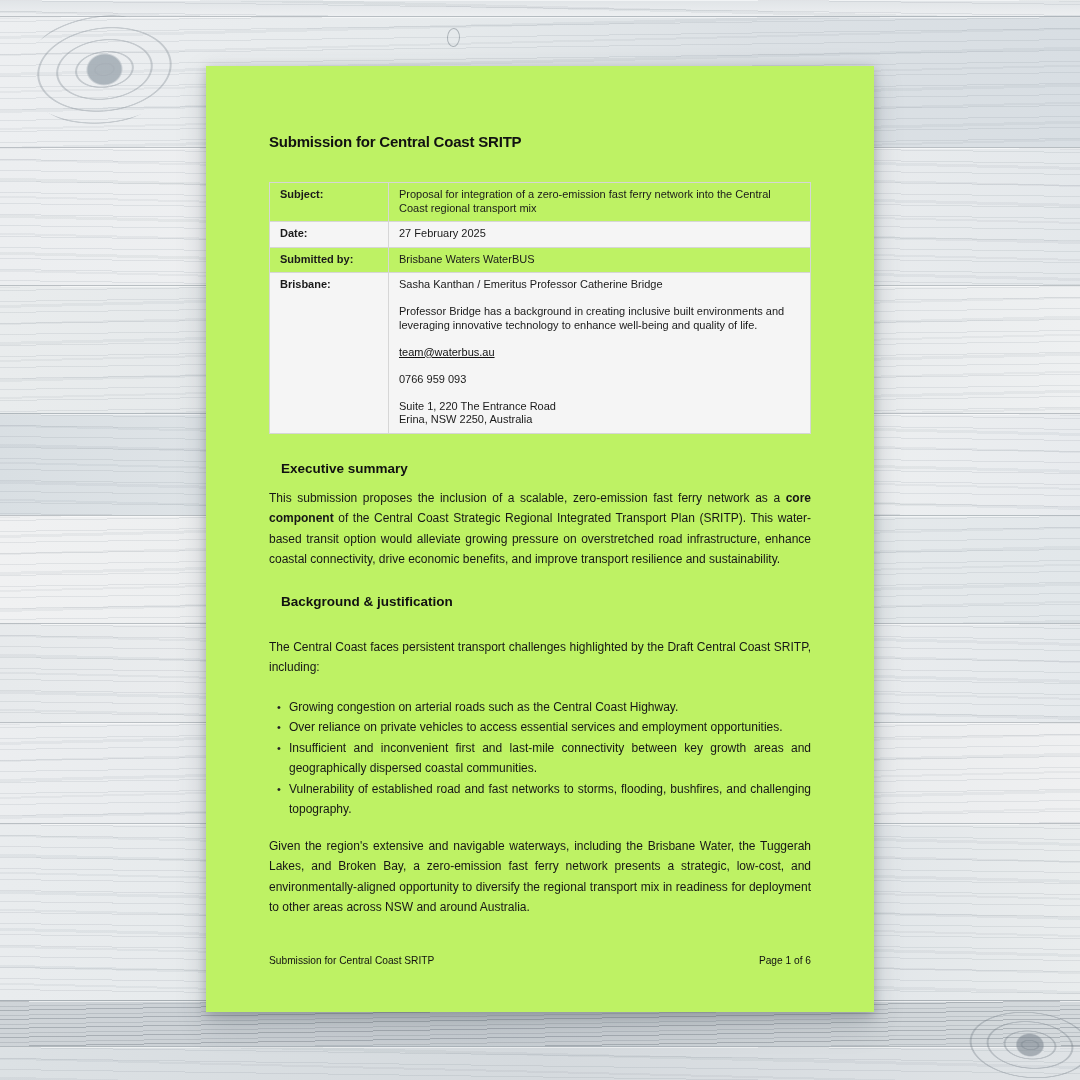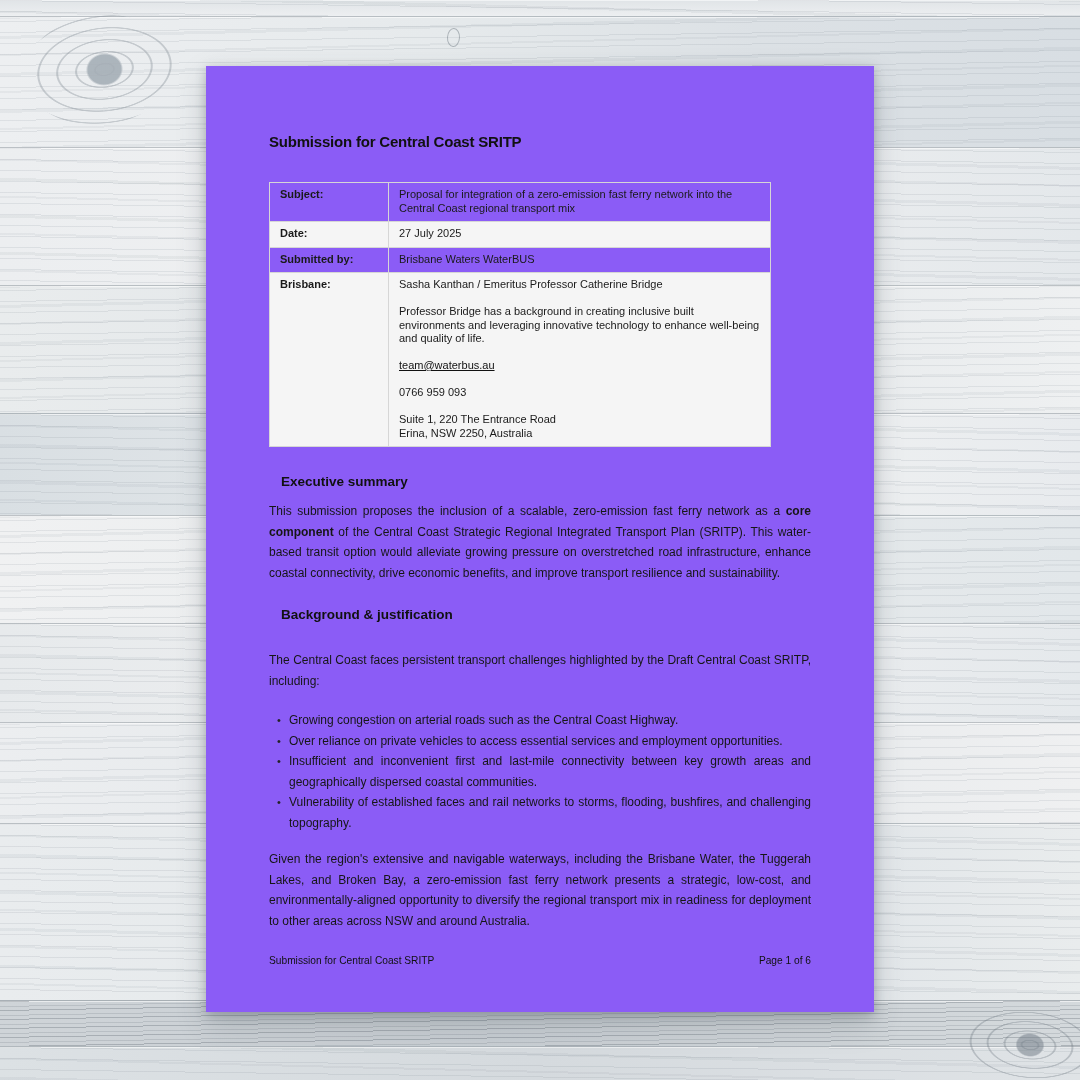--- a/index.html
+++ b/index.html
@@ -56,29 +56,29 @@
   }
   .eye {
     position:absolute; left:447px; top:28px; width:11px; height:17px;
     border:1.5px solid rgba(100,110,120,.45); border-radius:50%;
     transform:rotate(3deg);
   }
 
   
   .page {
     position:absolute; left:206px; top:66px; width:668px; height:946px;
-    background:#8b5cf6; color:#161616;
+    background:#bef264; color:#161616;
     box-shadow: 0 3px 10px rgba(60,68,78,.30), 0 12px 28px rgba(60,68,78,.22);
     box-sizing:border-box; padding:67px 63px 0 63px; overflow:hidden;
   }
   h1.doc-title {
     margin:0; font-size:15px; font-weight:bold; letter-spacing:-0.2px; color:#111;
   }
   table.info {
-    margin-top:32px; border-collapse:collapse; width:502px;
+    margin-top:32px; border-collapse:collapse; width:542px;
     font-size:11px; line-height:13.5px; table-layout:fixed;
   }
   table.info td {
     border:1px solid #d6d6d6; padding:5px 10px 6px; vertical-align:top; color:#1a1a1a;
   }
   td.cell-label { width:98px; font-weight:bold; }
   tr:nth-child(even) td { background:#f5f5f5; }
   .cell-value p { margin:0 0 13.5px; }
   .cell-value p:last-child { margin-bottom:0; }
   .email { color:#111; text-decoration:underline; cursor:pointer; }
@@ -129,21 +129,21 @@
     <h1 class="doc-title">Submission for Central Coast SRITP</h1>
 
     <table class="info">
       <tbody>
         <tr>
           <td class="cell-label">Subject:</td>
           <td class="cell-value">Proposal for integration of a zero-emission fast ferry network into the Central Coast regional transport mix</td>
         </tr>
         <tr>
           <td class="cell-label">Date:</td>
-          <td class="cell-value">27 July 2025</td>
+          <td class="cell-value">27 February 2025</td>
         </tr>
         <tr>
           <td class="cell-label">Submitted by:</td>
           <td class="cell-value">Brisbane Waters WaterBUS</td>
         </tr>
         <tr>
           <td class="cell-label">Brisbane:</td>
           <td class="cell-value">
             <p>Sasha Kanthan / Emeritus Professor Catherine Bridge</p>
             <p>Professor Bridge has a background in creating inclusive built environments and leveraging innovative technology to enhance well-being and quality of life.</p>
@@ -158,21 +158,21 @@
     <h2 class="sec sec-exec">Executive summary</h2>
     <p class="body exec-para"><span>This submission proposes the inclusion of a scalable, zero-emission fast ferry network as a </span><strong>core component</strong><span> of the Central Coast Strategic Regional Integrated Transport Plan (SRITP). This water-based transit option would alleviate growing pressure on overstretched road infrastructure, enhance coastal connectivity, drive economic benefits, and improve transport resilience and sustainability.</span></p>
 
     <h2 class="sec sec-bg">Background &amp; justification</h2>
     <p class="body bg-intro">The Central Coast faces persistent transport challenges highlighted by the Draft Central Coast SRITP, including:</p>
 
     <ul class="bullets">
       <li>Growing congestion on arterial roads such as the Central Coast Highway.</li>
       <li>Over reliance on private vehicles to access essential services and employment opportunities.</li>
       <li>Insufficient and inconvenient first and last-mile connectivity between key growth areas and geographically dispersed coastal communities.</li>
-      <li>Vulnerability of established faces and rail networks to storms, flooding, bushfires, and challenging topography.</li>
+      <li>Vulnerability of established road and fast networks to storms, flooding, bushfires, and challenging topography.</li>
     </ul>
 
     <p class="body conclusion">Given the region's extensive and navigable waterways, including the Brisbane Water, the Tuggerah Lakes, and Broken Bay, a zero-emission fast ferry network presents a strategic, low-cost, and environmentally-aligned opportunity to diversify the regional transport mix in readiness for deployment to other areas across NSW and around Australia.</p>
 
     <div class="footer">
       <span>Submission for Central Coast SRITP</span>
       <span>Page 1 of 6</span>
     </div>
   </div>
 </div>

